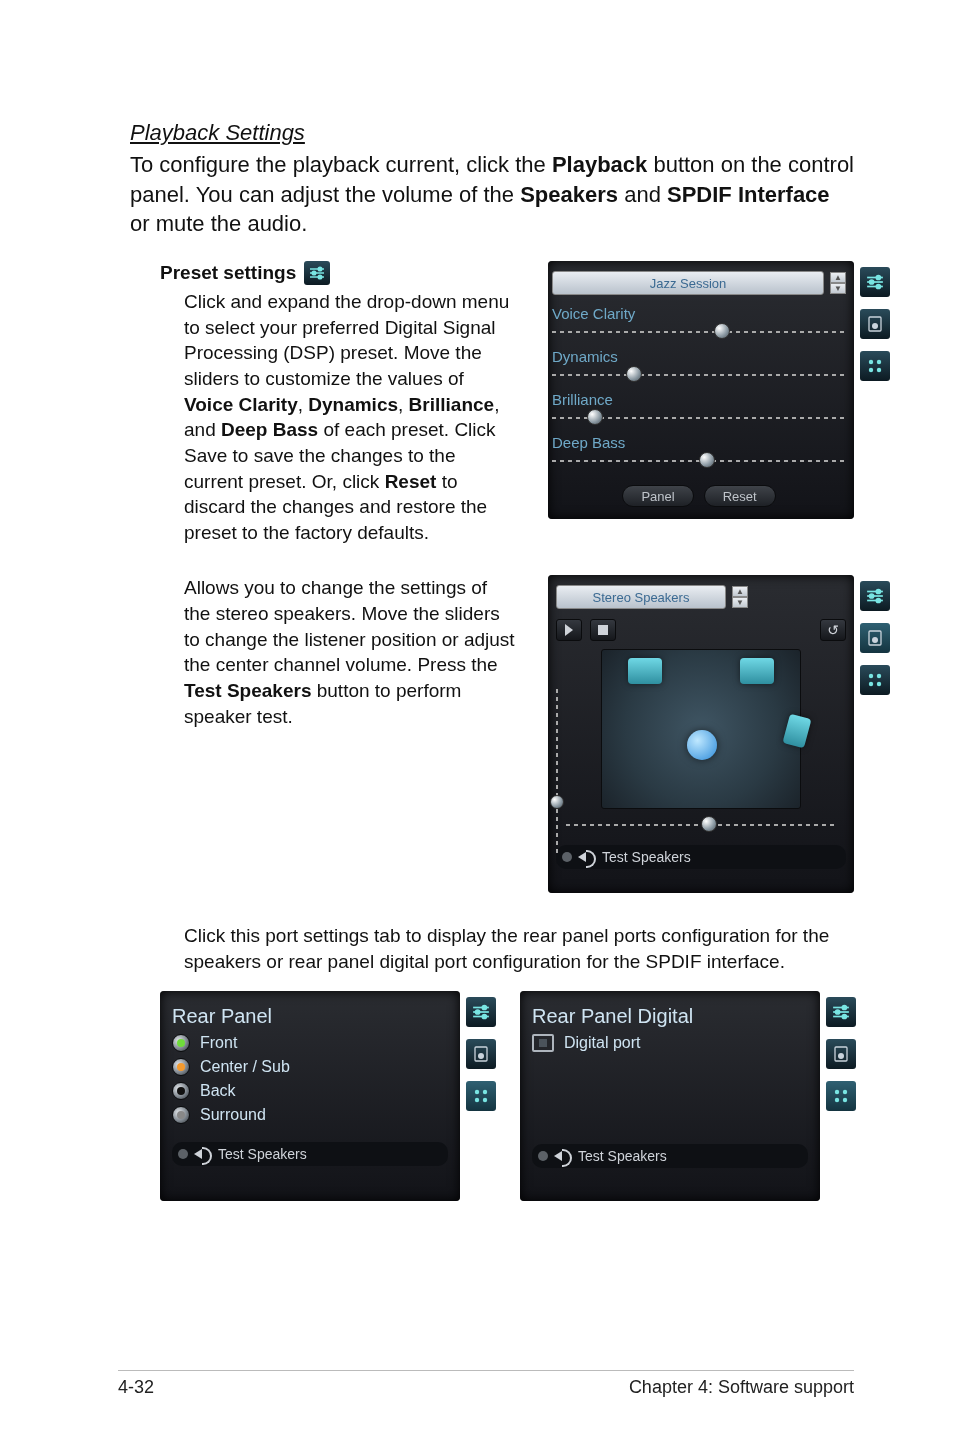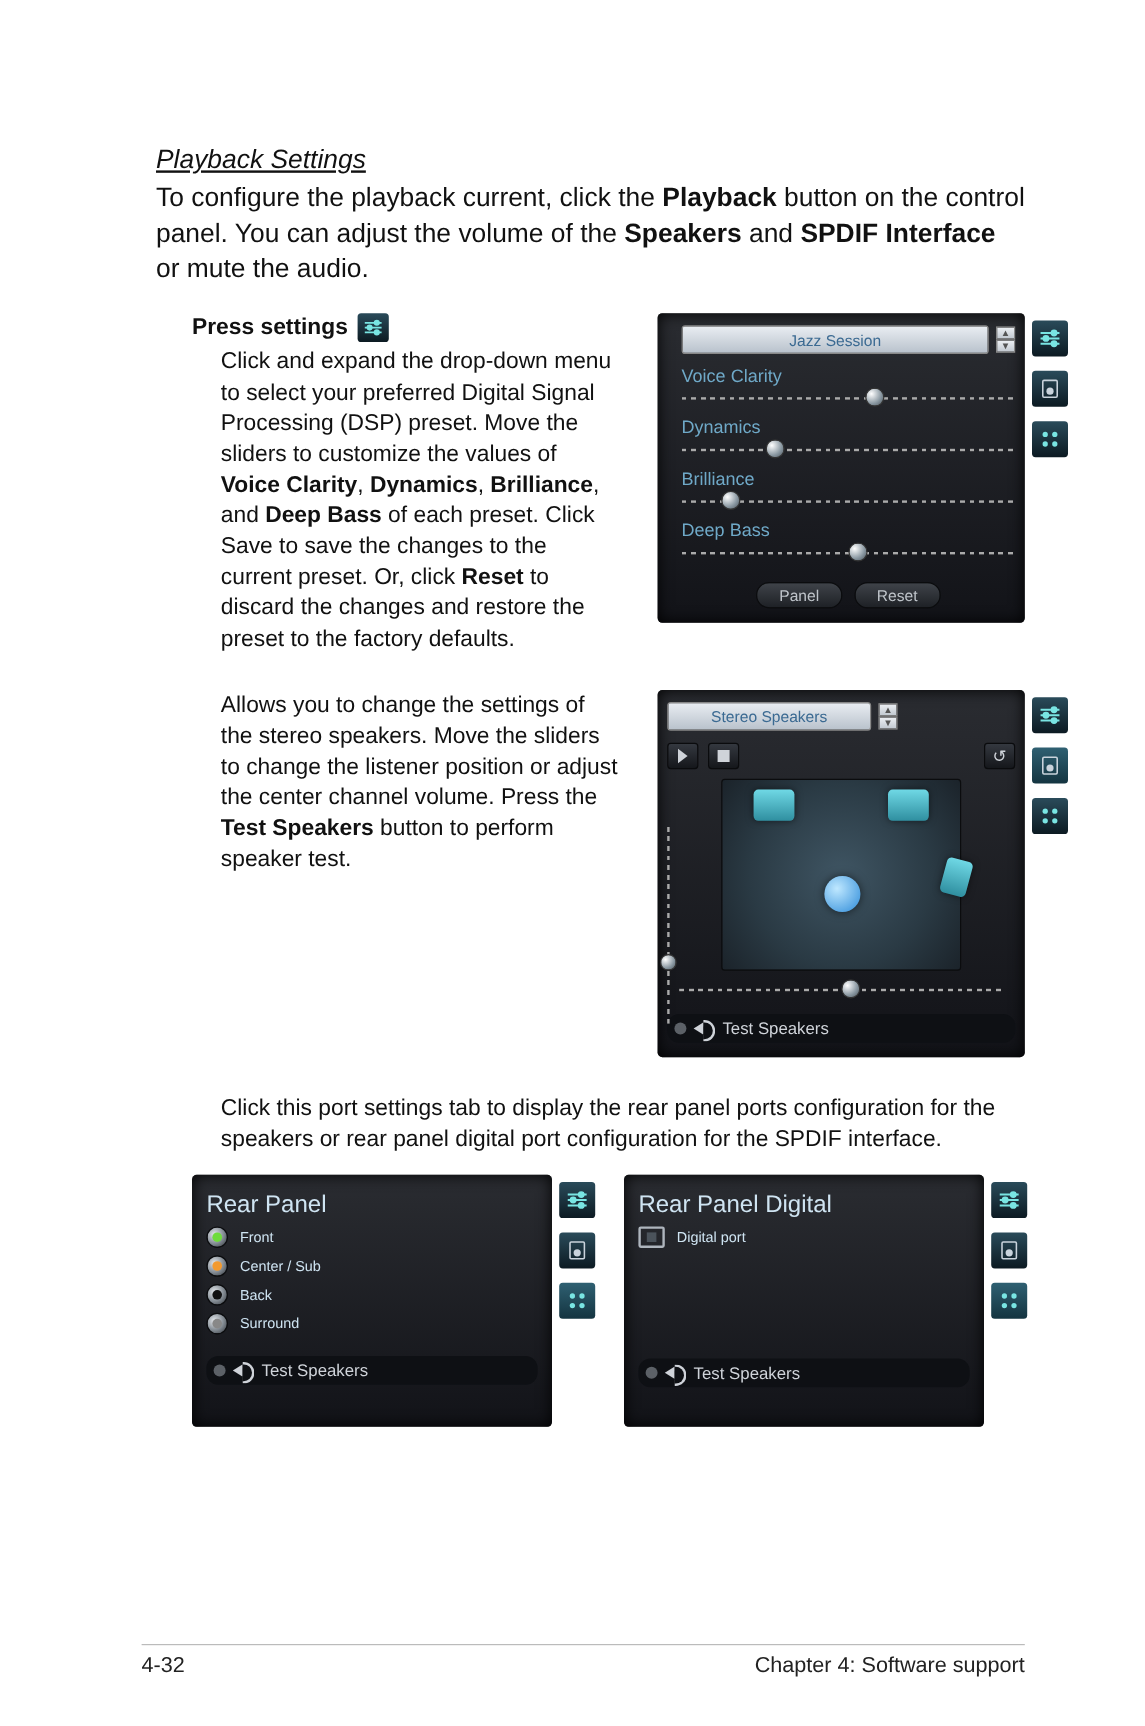--- a/index.html
+++ b/index.html
@@ -9,35 +9,35 @@
   .intro { font-size: 22px; line-height: 1.35; margin-bottom: 22px; }
   .intro b { font-weight: bold; text-align: center; }
   .row { display: flex; gap: 30px; margin-bottom: 30px; align-items: flex-start; }
   .col-text { flex: 1; }
   .col-panel { width: 306px; }
   .heading { font-size: 19px; font-weight: bold; display: flex; align-items: center; gap: 8px; margin-bottom: 4px; }
   .body { font-size: 19px; line-height: 1.35; margin-left: 24px; }
   .body b { font-weight: bold; }
   .icon-tab { width: 26px; height: 24px; background: linear-gradient(180deg,#2a4b5a,#0c1a22); border-radius: 3px; display: inline-flex; align-items: center; justify-content: center; color: #79e5e3; font-size: 14px; }
   
-  .panel { background: linear-gradient(180deg,#2a2c31,#121318); border-radius: 4px; padding: 10px 8px 12px 20px; box-shadow: inset 0 0 12px #000; position: relative; }
+  .panel { background: linear-gradient(180deg,#2a2c31,#121318); border-radius: 4px; padding: 10px 8px 12px 4px; box-shadow: inset 0 0 12px #000; position: relative; }
   .panel-top { display: flex; align-items: center; gap: 6px; margin-bottom: 10px; }
   .dropdown { flex: 1; background: linear-gradient(180deg,#e9edf2,#b9c2cc); border: 1px solid #888; border-radius: 3px; height: 24px; display: flex; align-items: center; justify-content: center; font-size: 13px; color: #3b6a92; position: relative; }
   .spin { width: 16px; height: 22px; display: flex; flex-direction: column; }
   .spin div { flex:1; background:linear-gradient(180deg,#eceff3,#c2c9d1); border:1px solid #888; display:flex; align-items:center; justify-content:center; font-size:8px; color:#555;}
   .side-icons { position: absolute; right: -36px; top: 6px; display: flex; flex-direction: column; gap: 12px; }
   .side-icons .icon-tab { width:30px; height:30px; font-size:16px; }
   .slabel { color:#6fa9c8; font-size:15px; margin-top:6px; }
   .slider-track { height: 20px; position: relative; display:flex; align-items:center; }
   .track-line { height:2px; background:repeating-linear-gradient(90deg,#aaa 0,#aaa 4px,transparent 4px,transparent 8px); flex:1; }
   .knob { width:16px; height:16px; border-radius:50%; background:radial-gradient(circle at 30% 30%, #fff,#8896a0 60%,#4a5259); border:1px solid #333; position:absolute; top:1px; }
   .btn-row { display:flex; gap:10px; justify-content:center; margin-top:14px; }
   .pill-btn { background:linear-gradient(180deg,#3f4349,#1e2126); color:#bfc4ca; border:1px solid #0b0c0e; border-radius:12px; height:22px; padding:0 18px; font-size:13px; display:flex; align-items:center; }
   
-  .panel2 { background: linear-gradient(180deg,#2a2c31,#121318); border-radius: 4px; padding: 10px 8px 12px 8px; box-shadow: inset 0 0 12px #000; position: relative; }
+  .panel2 { background: linear-gradient(180deg,#2a2c31,#121318); border-radius: 4px; padding: 10px 8px 24px 8px; box-shadow: inset 0 0 12px #000; position: relative; }
   .ctrl-row { display:flex; align-items:center; gap:8px; margin:8px 0; }
   .sq { width:26px; height:22px; background:linear-gradient(180deg,#34383f,#15171b); border:1px solid #0a0b0d; border-radius:3px; display:flex; align-items:center; justify-content:center; color:#cfd3d9; font-size:12px;}
   .sq.play::before{content:"";border-left:8px solid #cfd3d9;border-top:6px solid transparent;border-bottom:6px solid transparent;}
   .sq.stop::before{content:"";width:10px;height:10px;background:#cfd3d9;}
   .sq.reset{margin-left:auto;}
   .sq.reset::before{content:"↺";font-size:14px;}
   .room { width: 200px; height: 160px; margin: 6px auto; background: radial-gradient(circle at 50% 50%,#3f5563,#2a3a44 60%,#1b232a); border:1px solid #0b0c0e; border-radius:3px; position:relative; }
   .spk { position:absolute; width:34px; height:26px; background:linear-gradient(180deg,#6fd8e5,#2f8fa0); border-radius:4px; box-shadow:0 0 6px rgba(0,0,0,.5);}
   .spk.fl{top:8px;left:26px;}
   .spk.fr{top:8px;right:26px;}
@@ -53,40 +53,40 @@
   .vol-ico::after{content:"";position:absolute;left:8px;top:0;width:8px;height:14px;border:2px solid #cfd3d9;border-left:none;border-radius:0 10px 10px 0;}
   .ts-label{color:#cfd3d9;font-size:14px;}
   
   .ports-row { display:flex; gap:60px; margin-top:16px; }
   .port-panel { width:300px; background:linear-gradient(180deg,#2a2c31,#121318); border-radius:4px; padding:14px 12px 10px; box-shadow: inset 0 0 12px #000; position:relative; min-height:210px;}
   .pp-title{color:#cfe4f2;font-size:20px;margin-bottom:4px;}
   .prow{display:flex;align-items:center;gap:10px;margin:6px 0;}
   .jack{width:18px;height:18px;border-radius:50%;background:radial-gradient(circle at 35% 35%,#e4e8ec,#7f878f 55%,#2c3035);border:1px solid #0b0c0e;display:flex;align-items:center;justify-content:center;}
   .jack .c{width:8px;height:8px;border-radius:50%;}
   .c.lime{background:#6fdc3b;} .c.orange{background:#f39a2f;} .c.black{background:#111;} .c.grey{background:#888;}
-  .plabel{color:#cfe4f2;font-size:12px;}
+  .plabel{color:#cfe4f2;font-size:16px;}
   .dport{width:22px;height:18px;border:2px solid #aeb5bd;border-radius:2px;display:flex;align-items:center;justify-content:center;}
   .dport::before{content:"";width:8px;height:8px;background:#4b535b;}
   
   .footer { position:absolute; bottom:40px; left:118px; right:100px; border-top:1px solid #bbb; display:flex; justify-content:space-between; padding-top:6px; font-size:18px; color:#222;}
 </style>
 </head>
 <body>
 
 <div class="page">
 
   <div class="section-title">Playback Settings</div>
   <div class="intro">
     <span>To configure the playback current, click the </span><b>Playback</b><span> button on the control panel. You can adjust the volume of the </span><b>Speakers</b><span> and </span><b>SPDIF Interface</b><span> or mute the audio.</span>
   </div>
 
   <div class="row">
     <div class="col-text" style="padding-left:30px;">
       <div class="heading">
-        <span>Press settings</span>
+        <span>Preset settings</span>
         <span class="icon-tab">
           <svg width="16" height="14" viewBox="0 0 16 14">
               <g stroke="#79e5e3" stroke-width="1.5" fill="none">
                 <line x1="1" y1="3" x2="15" y2="3"></line>
                 <line x1="1" y1="7" x2="15" y2="7"></line>
                 <line x1="1" y1="11" x2="15" y2="11"></line>
                 <circle cx="11" cy="3" r="1.8" fill="#79e5e3"></circle>
                 <circle cx="5" cy="7" r="1.8" fill="#79e5e3"></circle>
                 <circle cx="11" cy="11" r="1.8" fill="#79e5e3"></circle>
               </g>

